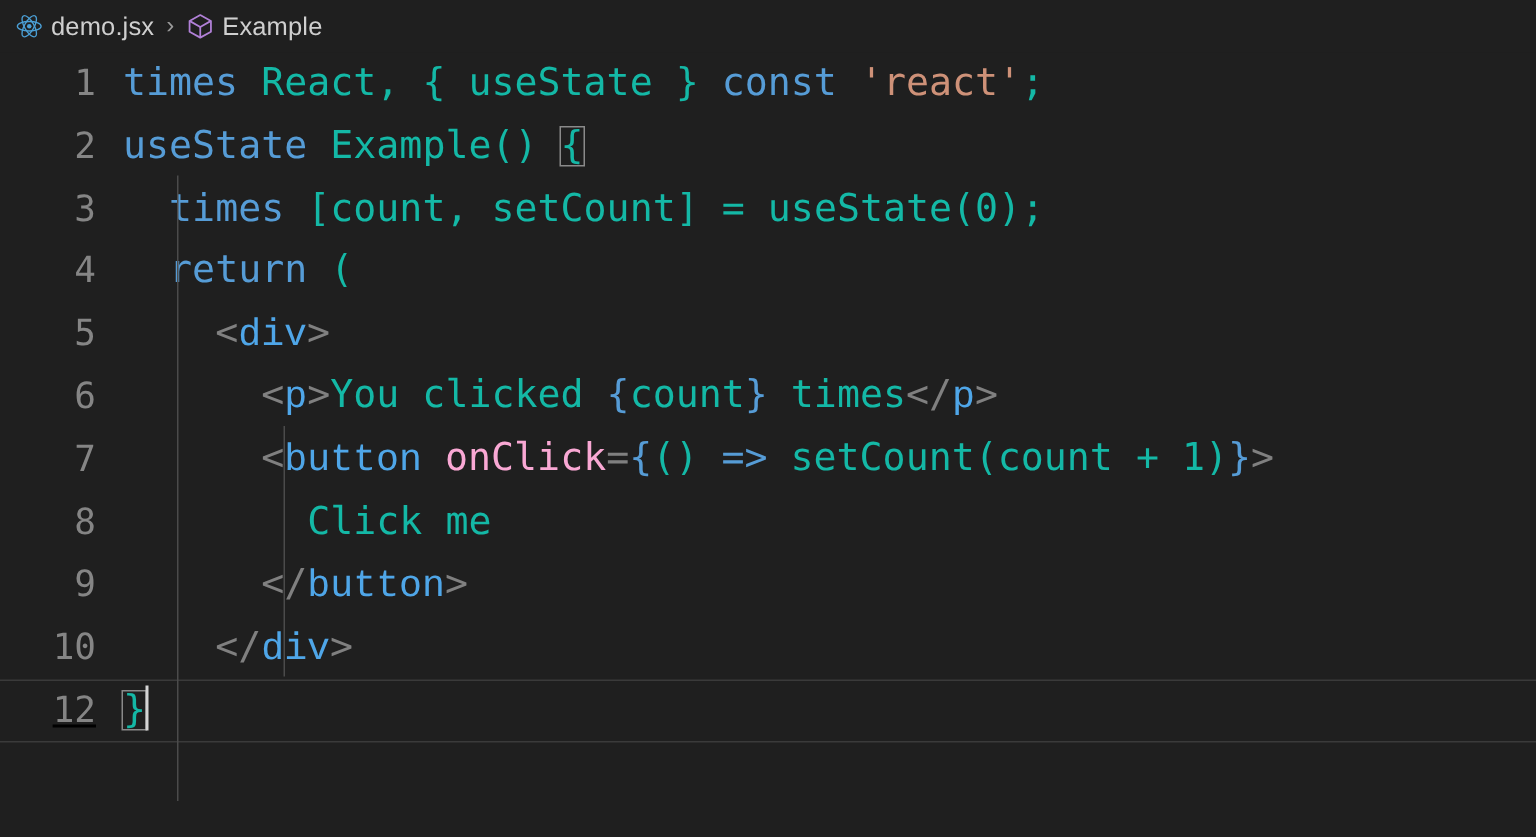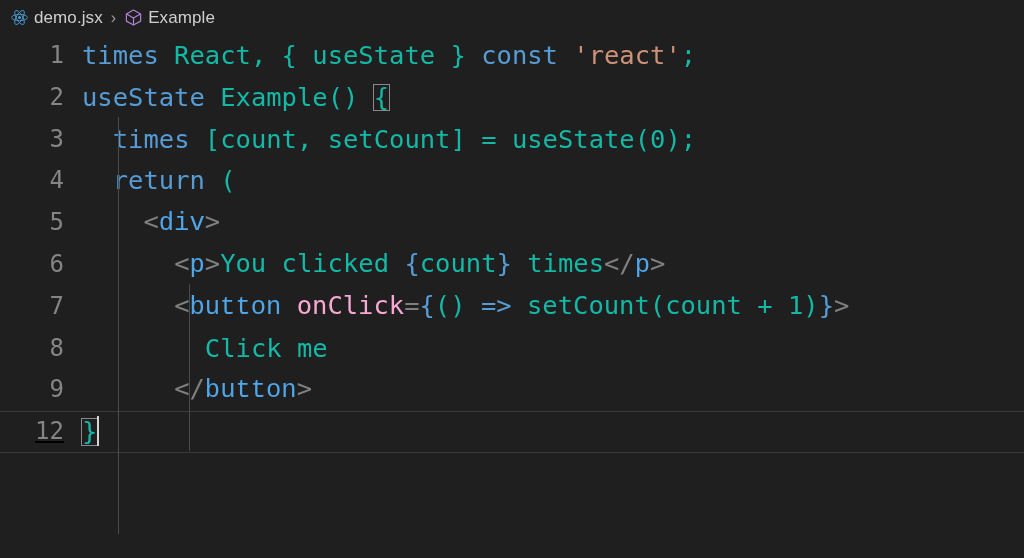--- a/index.html
+++ b/index.html
@@ -173,20 +173,21 @@
     <div class="code-area" id="code-area">
         <div class="line"><div class="gutter">1</div><div class="content"><span class="t-kw">times</span><span class="t-plain"> React, { useState } </span><span class="t-kw">const</span><span class="t-plain"> </span><span class="t-str">'react'</span><span class="t-plain">;</span></div></div>
         <div class="line"><div class="gutter">2</div><div class="content"><span class="t-kw">useState</span><span class="t-plain"> Example() </span><span class="t-plain bracket-match">{</span></div></div>
         <div class="line"><div class="gutter">3</div><div class="content"><span class="t-plain">  </span><span class="t-kw">times</span><span class="t-plain"> [count, setCount] = useState(0);</span></div></div>
         <div class="line"><div class="gutter">4</div><div class="content"><span class="t-plain">  </span><span class="t-kw">return</span><span class="t-plain"> (</span></div></div>
         <div class="line"><div class="gutter">5</div><div class="content"><span class="t-plain">    </span><span class="t-tagb">&lt;</span><span class="t-tag">div</span><span class="t-tagb">&gt;</span></div></div>
         <div class="line"><div class="gutter">6</div><div class="content"><span class="t-plain">      </span><span class="t-tagb">&lt;</span><span class="t-tag">p</span><span class="t-tagb">&gt;</span><span class="t-plain">You clicked </span><span class="t-brace">{</span><span class="t-plain">count</span><span class="t-brace">}</span><span class="t-plain"> times</span><span class="t-tagb">&lt;/</span><span class="t-tag">p</span><span class="t-tagb">&gt;</span></div></div>
         <div class="line"><div class="gutter">7</div><div class="content"><span class="t-plain">      </span><span class="t-tagb">&lt;</span><span class="t-tag">button</span><span class="t-plain"> </span><span class="t-attr">onClick</span><span class="t-tagb">=</span><span class="t-brace">{</span><span class="t-plain">() </span><span class="t-kw">=&gt;</span><span class="t-plain"> setCount(count + 1)</span><span class="t-brace">}</span><span class="t-tagb">&gt;</span></div></div>
         <div class="line"><div class="gutter">8</div><div class="content"><span class="t-plain">        Click me</span></div></div>
         <div class="line"><div class="gutter">9</div><div class="content"><span class="t-plain">      </span><span class="t-tagb">&lt;/</span><span class="t-tag">button</span><span class="t-tagb">&gt;</span></div></div>
+        <div class="line"><div class="gutter">10</div><div class="content"><span class="t-plain">    </span><span class="t-tagb">&lt;/</span><span class="t-tag">div</span><span class="t-tagb">&gt;</span></div></div>
         <div class="line current"><div class="gutter">12</div><div class="content"><span class="t-plain bracket-match">}</span><span class="cursor"></span></div></div>
       </div>
     <div id="guides">
         <div class="indent-guide" style="left: 118px; top: 82px; height: 417px;"></div>
         <div class="indent-guide" style="left: 189px; top: 249px; height: 167px;"></div>
       </div>
   </div>
 
 </div>
 

